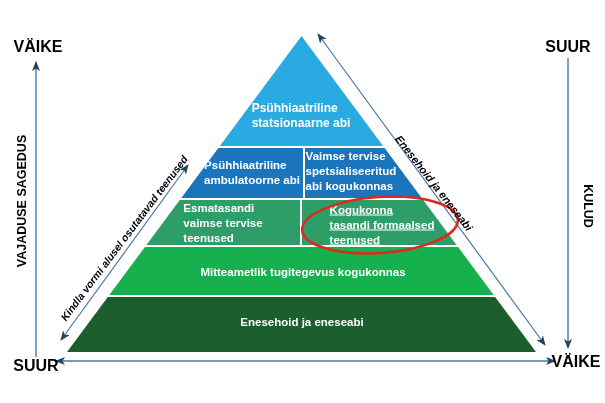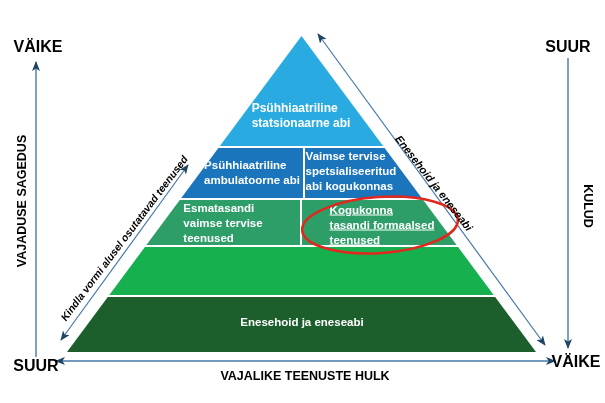--- a/index.html
+++ b/index.html
@@ -76,20 +76,21 @@
 ambulatoorne abi</div>
     <div class="band-label lbl-2r">Vaimse tervise
 spetsialiseeritud
 abi kogukonnas</div>
     <div class="band-label lbl-3l">Esmatasandi
 vaimse tervise
 teenused</div>
     <div class="band-label lbl-3r">Kogukonna
 tasandi formaalsed
 teenused</div>
+    <div class="band-label lbl-4">Mitteametlik tugitegevus kogukonnas</div>
     <div class="band-label lbl-5">Enesehoid ja eneseabi</div>
   </div>
 
   <svg class="overlay" width="605" height="403" viewBox="0 0 605 403">
     <defs>
       <marker id="arr" viewBox="0 0 10 8" refX="9" refY="4" markerWidth="10" markerHeight="8" orient="auto-start-reverse" markerUnits="userSpaceOnUse">
         <path d="M0,0 L10,4 L0,8 L2.6,4 Z" fill="#1F4565"></path>
       </marker>
     </defs>
     <line x1="36" y1="357" x2="36" y2="62" stroke-width="1.4" marker-end="url(#arr)" stroke="#4878A8"></line>
@@ -99,17 +100,16 @@
     <line x1="318" y1="34" x2="545" y2="345" stroke-width="1.2" marker-start="url(#arr)" marker-end="url(#arr)" stroke="#4878A8"></line>
     <ellipse cx="380" cy="225" rx="78" ry="28" fill="none" stroke-width="2.6" transform="rotate(-4 380 225)" stroke="#E0281E"></ellipse>
   </svg>
 
   <div class="axis-label al-vaike-tl">VÄIKE</div>
   <div class="axis-label al-suur-bl">SUUR</div>
   <div class="axis-label al-sagedus">VAJADUSE SAGEDUS</div>
   <div class="axis-label al-suur-tr">SUUR</div>
   <div class="axis-label al-vaike-br">VÄIKE</div>
   <div class="axis-label al-kulud">KULUD</div>
-  <div class="axis-label al-hulk">VAJALIKE TEENUSTE HULK</div>
   <div class="diag-label dl-left">Kindla vormi alusel osutatavad teenused</div>
   <div class="diag-label dl-right">Enesehoid ja eneseabi</div>
 
 </div>
 
 </body></html>

